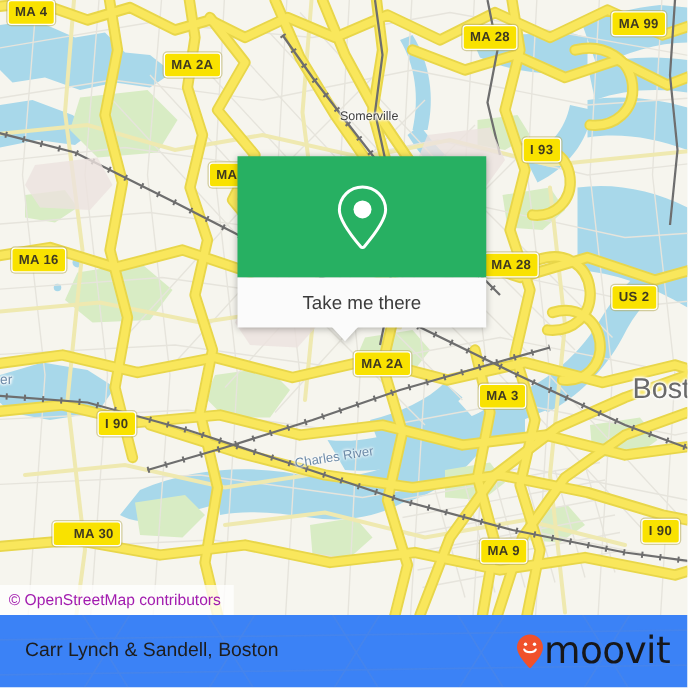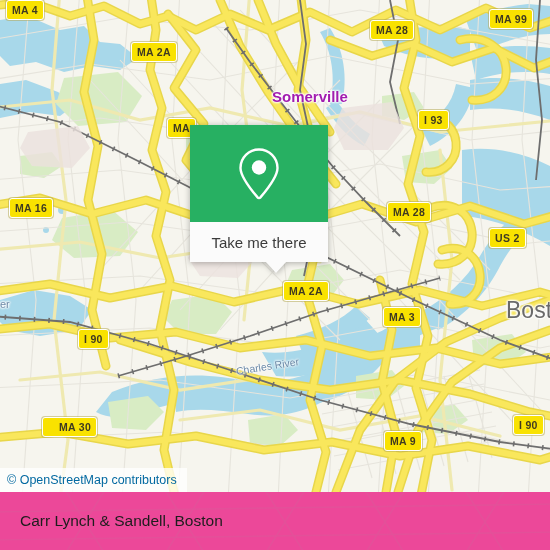--- a/index.html
+++ b/index.html
@@ -43,35 +43,35 @@
   }
 
   
   .place-label {
     position: absolute;
     color: #6b6b6b;
     white-space: nowrap;
     font-family: "Liberation Sans", sans-serif;
     text-shadow: 0 0 3px #fff, 0 0 3px #fff, 0 0 2px #fff, 1px 0 2px #fff, -1px 0 2px #fff;
   }
-  .place-somerville { font-size: 15px; color:#a21caf;font-weight:bold; }
+  .place-somerville { font-size: 10px; color:#404040; }
   .place-boston { font-size: 23px; color:#6a6a6a; }
   .place-river {
     font-size: 10.5px; color:#6c8aa8;
     transform: rotate(-9deg);
     transform-origin: left center;
     text-shadow: 0 0 3px #fff, 0 0 3px #fff, 0 0 2px #fff;
   }
   .place-er { font-size: 11px; color:#6c8aa8;text-align:center; }
 
   
   .popup {
     position: absolute;
     left: 190px; top: 125px;
-    width: 138px;
+    width: 199px;
     filter: drop-shadow(0 1px 3px rgba(0,0,0,.30));
   }
   .popup-top {
     background: #27b062;
     height: 97px;
     display: flex;
     align-items: center;
     justify-content: center;
   }
   .popup-pin { width: 44px; height: 54px; display:block; }
@@ -99,30 +99,30 @@
   
   .attrib {
     position: absolute;
     left: 0; top: 468px;
     height: 24px;
     padding: 0 10px 0 7px;
     display: flex;
     align-items: center;
     background: rgba(255,255,255,.78);
     font-size: 12.5px;
-    color: #0369a1;
+    color: #a21caf;
     font-family: "Liberation Sans", sans-serif;
   }
 
   
   .footer {
     position: absolute;
     left: 0; top: 492px;
     width: 550px; height: 58px;
-    background: #ec4899;
+    background: #3b82f6;
     display: flex;
     align-items: center;
     justify-content: space-between;
     padding: 0 14px 0 20px;
     overflow: hidden;
   }
   .footer-ghost {
     position: absolute; left:0; top:0; width:550px; height:58px;
     opacity:.10; pointer-events:none;
   }
@@ -369,21 +369,21 @@
 
       </g>
     </svg>
 
     <div>
       <div class="shield" style="left:6px;  top:0px;">MA 4</div>
       <div class="shield" style="left:131px;top:42px;">MA 2A</div>
       <div class="shield" style="left:370px;top:20px;">MA 28</div>
       <div class="shield" style="left:489px;top:9px;">MA 99</div>
       <div class="shield" style="left:418px;top:110px;">I 93</div>
-      <div class="shield" style="left:167px;top:118px;">MA</div>
+      <div class="shield" style="left:167px;top:130px;">MA</div>
       <div class="shield" style="left:9px;  top:186px;margin-top:12px;">MA 16</div>
       <div class="shield" style="left:387px;top:202px;">MA 28</div>
       <div class="shield" style="left:489px;top:228px;">US 2</div>
       <div class="shield" style="left:283px;top:281px;">MA 2A</div>
       <div class="shield" style="left:383px;top:307px;">MA 3</div>
       <div class="shield" style="left:78px; top:329px;">I 90</div>
       <div class="shield" style="left:42px; top:417px;padding-left:16px;">MA 30</div>
       <div class="shield" style="left:384px;top:431px;">MA 9</div>
       <div class="shield" style="left:513px;top:415px;">I 90</div>
     </div>
@@ -426,15 +426,24 @@
           <path d="M410,-10 L360,70"></path>
         <path d="M460,-10 L510,70"></path>
           <path d="M510,-10 L460,70"></path>
         <path d="M-10,20 L560,12"></path>
           <path d="M-10,48 L560,40"></path>
       </g>
     </svg>
 
     <div class="footer-title">Carr Lynch &amp; Sandell, Boston</div>
 
+    <div class="brand">
+      <svg class="brand-pin" viewBox="0 0 22 28">
+        <path d="M11 0.6 C5.2 0.6 0.6 5.2 0.6 11 C0.6 17.2 8.6 25.2 10.3 27.1 C10.7 27.5 11.3 27.5 11.7 27.1 C13.4 25.2 21.4 17.2 21.4 11 C21.4 5.2 16.8 0.6 11 0.6 Z" fill="#f0512b"></path>
+        <circle cx="7.4" cy="8.4" r="1.35" fill="#ffffff"></circle>
+        <circle cx="14.6" cy="8.4" r="1.35" fill="#ffffff"></circle>
+        <path d="M6.4 12.6 C7.8 15.4 14.2 15.4 15.6 12.6" fill="none" stroke="#ffffff" stroke-width="1.7" stroke-linecap="round"></path>
+      </svg>
+      <span class="brand-word">moovit</span>
+    </div>
   </div>
 
 </div>
 
 </body></html>

